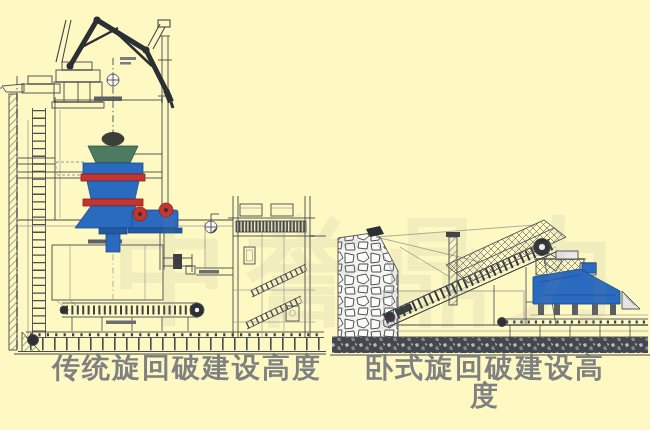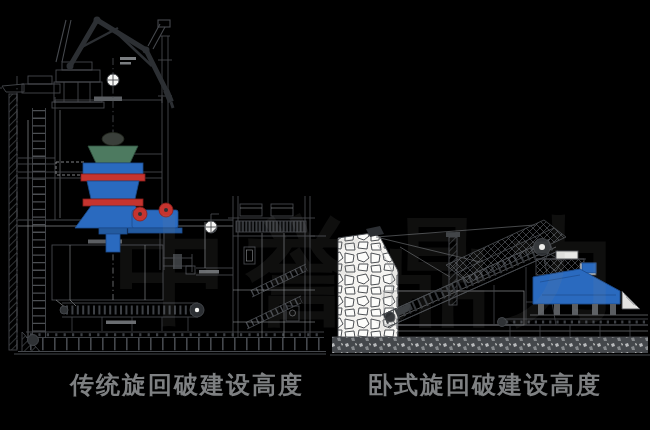--- a/index.html
+++ b/index.html
@@ -1,30 +1,30 @@
 <!DOCTYPE html>
 <html><head>
 <meta charset="utf-8">
 <style>
   html,body{margin:0;padding:0;}
   body{font-family:"Liberation Sans","DejaVu Sans",sans-serif;}
-  .stage{position:relative;width:650px;height:430px;background:#000000;overflow:hidden;}
+  .stage{position:relative;width:650px;height:430px;background:#fef9c3;overflow:hidden;}
   .fig{position:absolute;margin:0;padding:0;}
   .fig-left{left:0;top:0;width:332px;height:370px;}
   .fig-right{left:330px;top:207px;width:320px;height:158px;}
   .fig svg{display:block;width:100%;height:100%;}
   .watermark{
     position:absolute;left:98px;top:212px;width:555px;height:130px;
     font-size:116px;font-weight:700;line-height:120px;letter-spacing:14px;
     color:#8f8f8d;opacity:0.10;white-space:nowrap;overflow:hidden;
     text-align:center;pointer-events:none;z-index:6;user-select:none;
   }
   .caption{
-    position:absolute;top:371px;height:28px;z-index:7;
-    font-size:24px;font-weight:700;letter-spacing:2px;color:#7e8082;
+    position:absolute;top:354px;height:28px;z-index:7;
+    font-size:28px;font-weight:700;letter-spacing:2px;color:#7e8082;
     text-align:center;line-height:28px;
   }
   .caption-left{left:32px;width:310px;}
   .caption-right{left:352px;width:266px;font-family:Liberation Serif, serif;}
 </style>
 </head>
 <body>
 
 <div class="stage">
 

